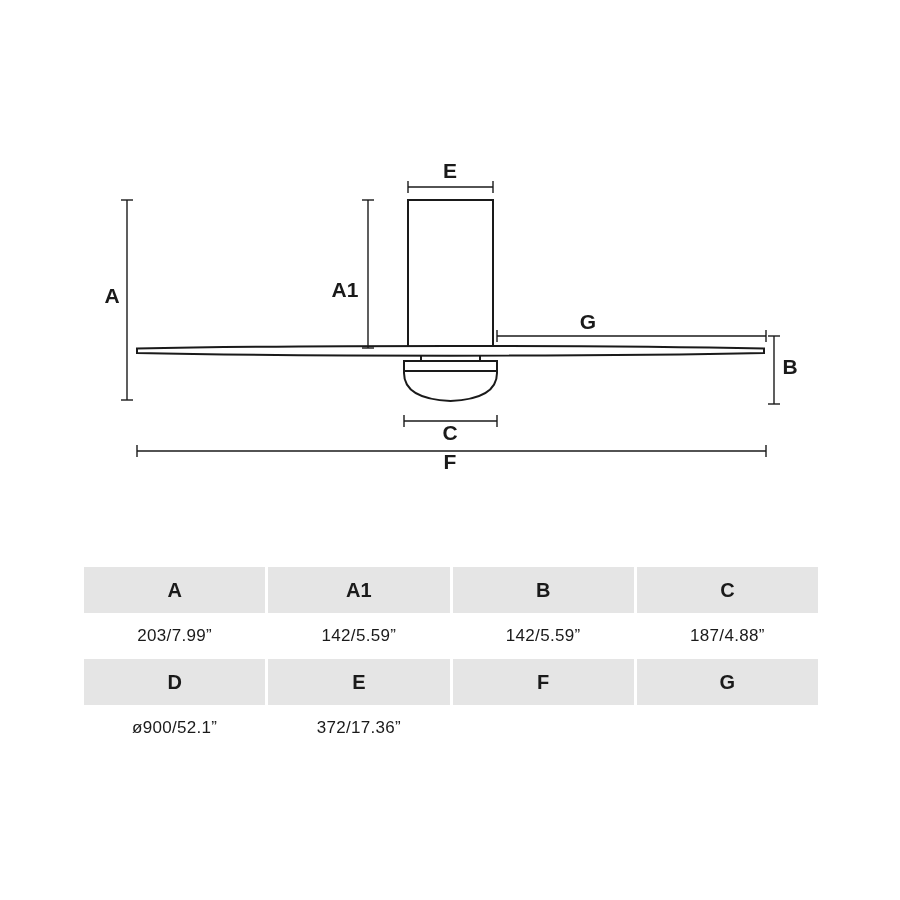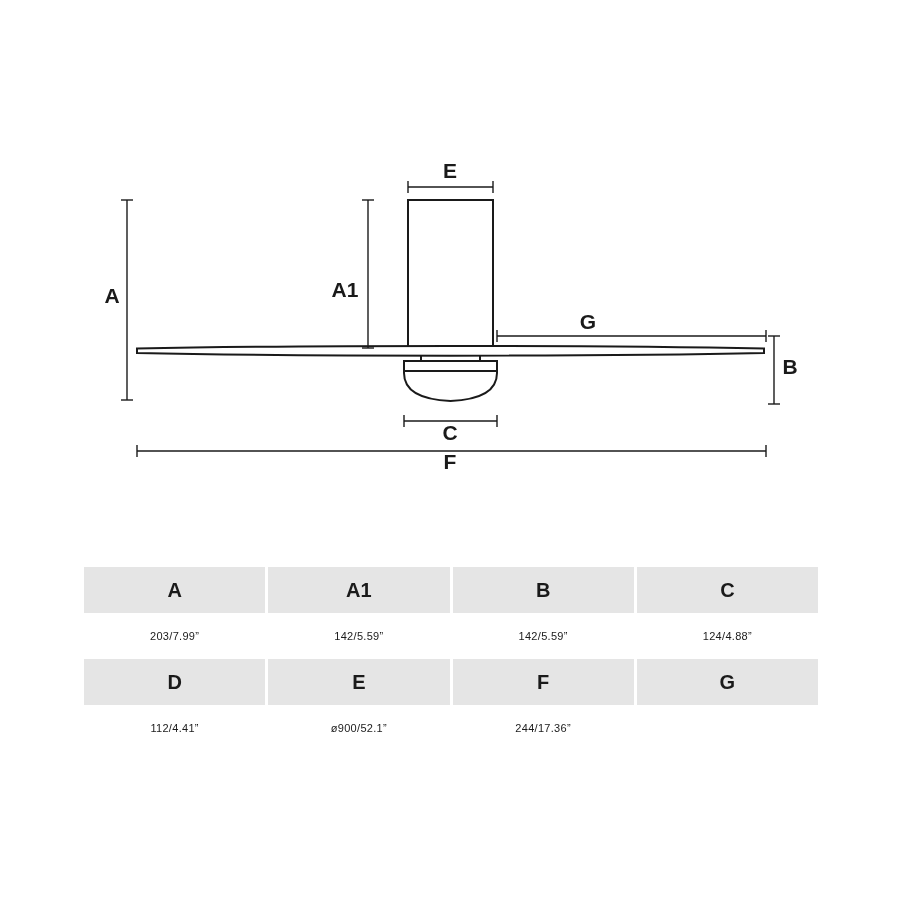--- a/index.html
+++ b/index.html
@@ -48,21 +48,21 @@
     white-space: nowrap;
   }
   .t-row.header .cell {
     background: #e5e5e5;
     font-weight: bold;
     font-size: 20px;
   }
   .t-row.value .cell {
     background: #ffffff;
     font-weight: normal;
-    font-size: 11px;
+    font-size: 17px;
     letter-spacing: 0.3px;
     text-align: center;
   }
 </style>
 </head>
 <body>
 
 <div class="page">
 
   <div class="diagram-wrap">
@@ -144,30 +144,29 @@
       <div class="cell">A</div>
       <div class="cell">A1</div>
       <div class="cell">B</div>
       <div class="cell">C</div>
     </div>
 
     <div class="t-row value">
       <div class="cell">203/7.99”</div>
       <div class="cell">142/5.59”</div>
       <div class="cell">142/5.59”</div>
-      <div class="cell">124/4.88”</div>
+      <div class="cell">187/4.88”</div>
     </div>
 
     <div class="t-row header">
       <div class="cell">D</div>
       <div class="cell">E</div>
       <div class="cell">F</div>
       <div class="cell">G</div>
     </div>
 
     <div class="t-row value">
-      <div class="cell">112/4.41”</div>
       <div class="cell">ø900/52.1”</div>
-      <div class="cell">244/17.36”</div>
+      <div class="cell">372/17.36”</div>
     </div>
 
   </div>
 </div>
 
 </body></html>

